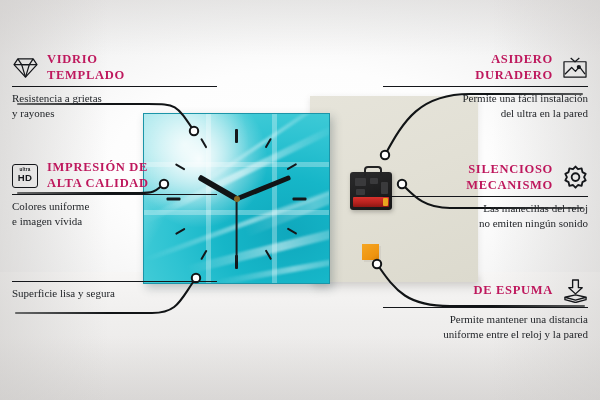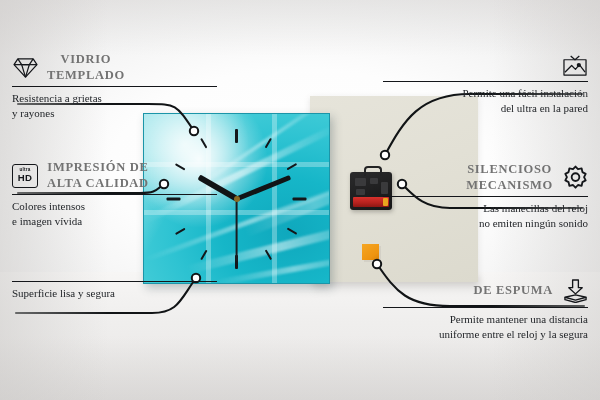--- a/index.html
+++ b/index.html
@@ -201,23 +201,22 @@
     gap: 9px;
   }
   .feature.right .feat-head { flex-direction: row-reverse; }
 
   .feat-title {
     font-family: "Liberation Serif", serif;
     font-weight: 700;
     font-size: 12.5px;
     letter-spacing: .7px;
     line-height: 1.24;
-    color: #737373;
+    color: #be185d;
     text-transform: uppercase;
-    text-align: center;
   }
   .feat-rule {
     margin-top: 3px;
     height: 1.4px;
     background: #14161a;
     width: 100%;
   }
   .feat-desc {
     margin-top: 4px;
     font-family: "Liberation Serif", serif;
@@ -382,40 +381,44 @@
           <span class="hd-ultra">ultra</span>
           <span class="hd-main">HD</span>
         </div>
       </div>
       <div>
         <div class="feat-title">IMPRESIÓN DE</div>
         <div class="feat-title">ALTA CALIDAD</div>
       </div>
     </div>
     <div class="feat-rule"></div>
-    <div class="feat-desc">Colores intensos
+    <div class="feat-desc">Colores uniforme
 e imagen vívida</div>
   </div>
 
   <div class="feature left" style="top:278px">
     <div class="feat-rule"></div>
     <div class="feat-desc">Superficie lisa y segura</div>
   </div>
 
   <div class="feature right" style="top:52px">
     <div class="feat-head">
       <div class="feat-icon">
         <svg width="26" height="23" viewBox="0 0 27 24">
           <g fill="none" stroke="currentColor" stroke-width="1.3" stroke-linejoin="round">
             <path d="M9,2 L13.5,6 L18,2"></path>
             <rect x="2" y="6" width="23" height="16"></rect>
             <path d="M3,19 L10,12 L14,16 L18,11 L24,19"></path>
             <circle cx="17.5" cy="11.5" r="2.2" fill="currentColor" stroke="none"></circle>
           </g>
         </svg>
+      </div>
+      <div>
+        <div class="feat-title">ASIDERO</div>
+        <div class="feat-title">DURADERO</div>
       </div>
     </div>
     <div class="feat-rule"></div>
     <div class="feat-desc">Permite una fácil instalación
 del ultra en la pared</div>
   </div>
 
   <div class="feature right" style="top:162px">
     <div class="feat-head">
       <div class="feat-icon">
@@ -449,16 +452,16 @@
             <path d="M2,19 V21.5 L13,24.5 L24,21.5 V19"></path>
           </g>
         </svg>
       </div>
       <div>
         <div class="feat-title">DE ESPUMA</div>
       </div>
     </div>
     <div class="feat-rule"></div>
     <div class="feat-desc">Permite mantener una distancia
-uniforme entre el reloj y la segura</div>
+uniforme entre el reloj y la pared</div>
   </div>
 
 </div>
 
 </body></html>

